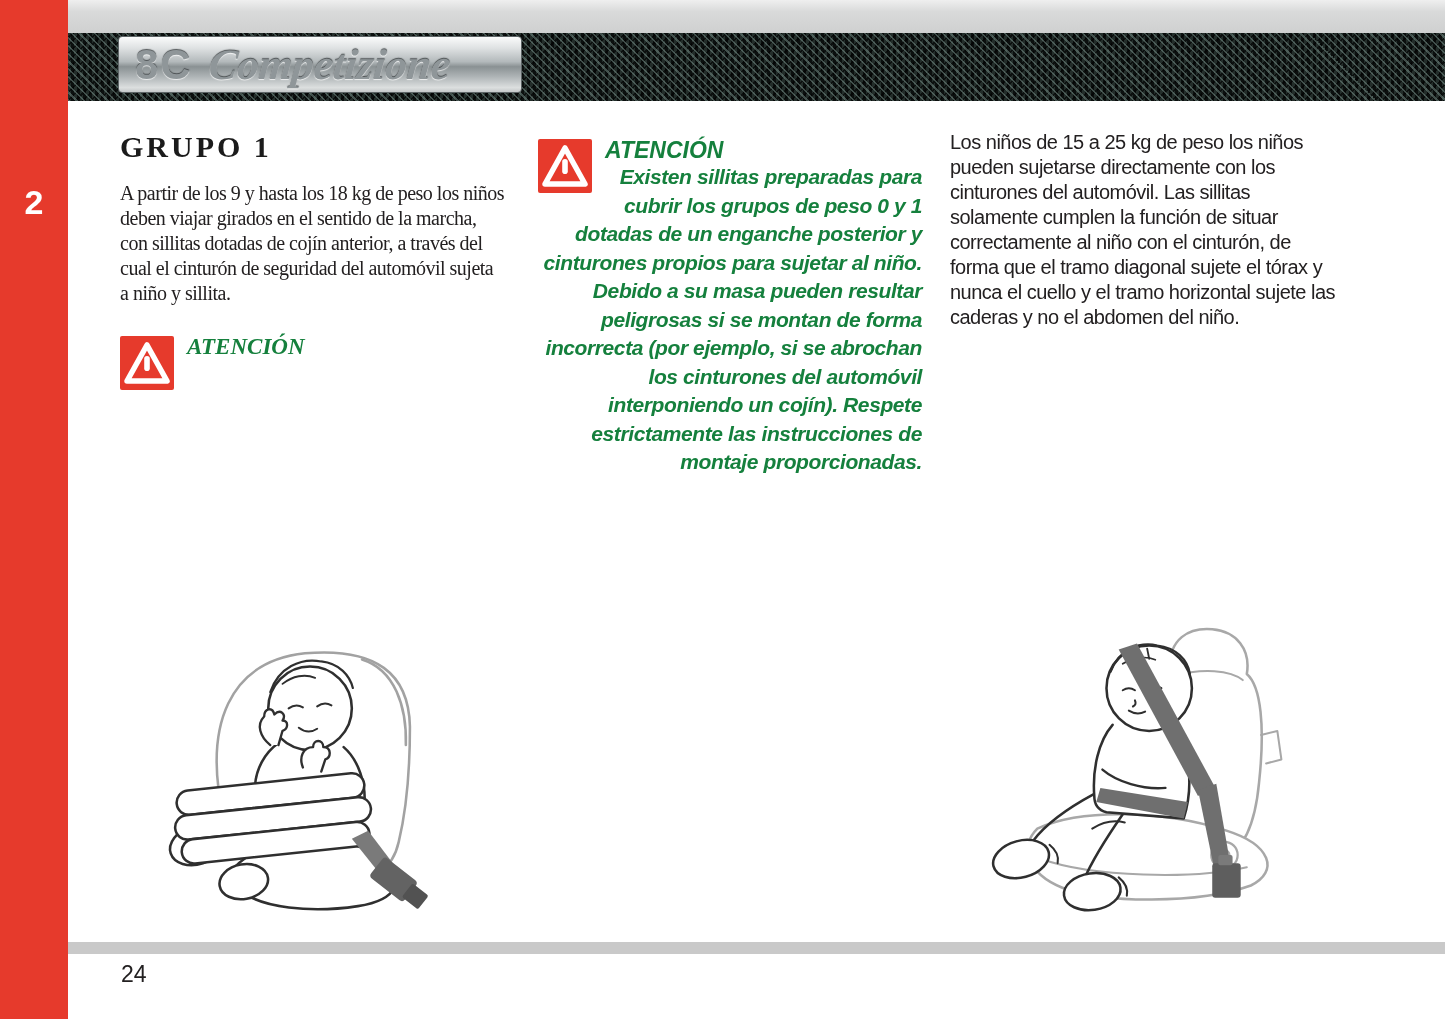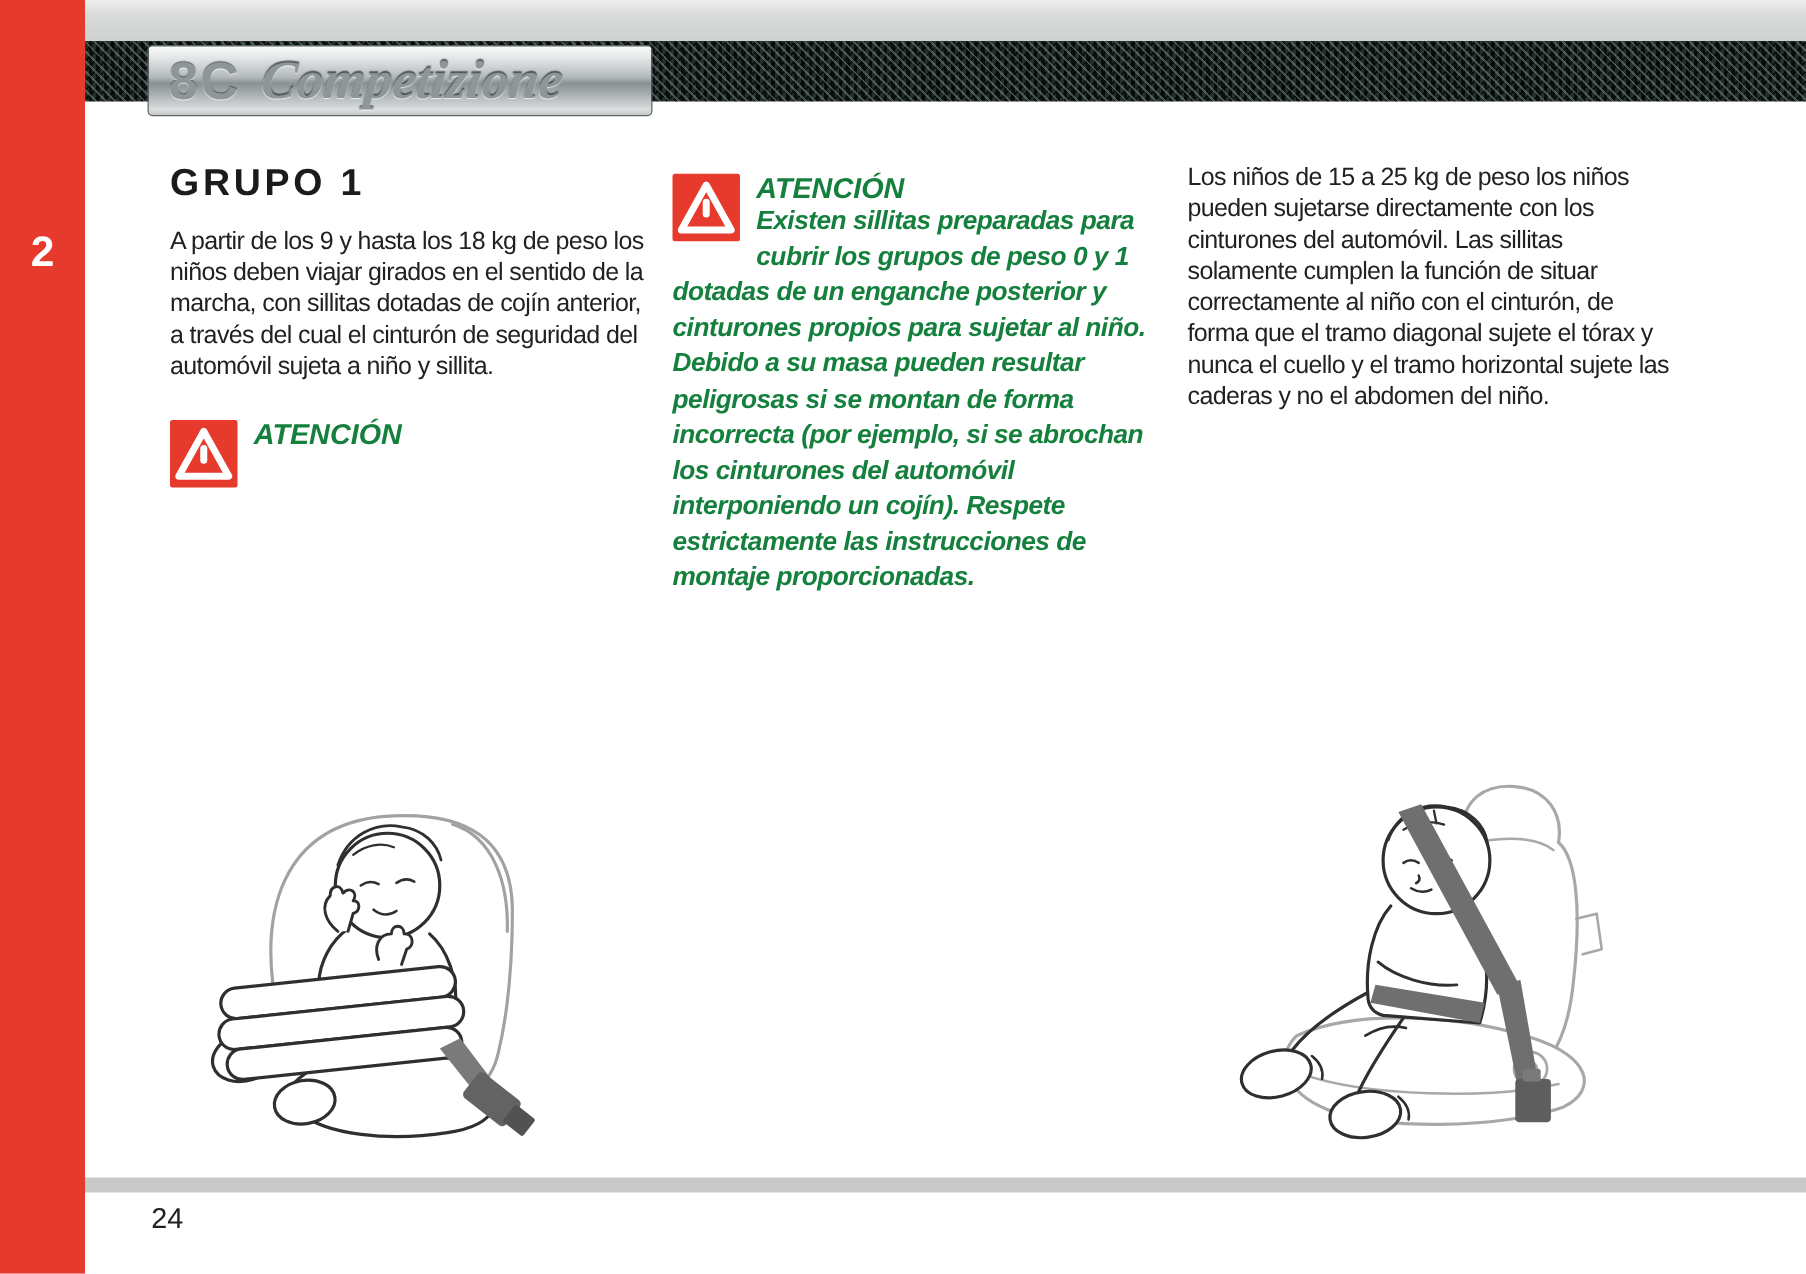--- a/index.html
+++ b/index.html
@@ -13,21 +13,21 @@
   .spine-number{
     position:absolute;top:183px;left:0;width:68px;text-align:center;
     color:#ffffff;font-size:34px;font-weight:bold;
   }
   
   .top-gray{
     position:absolute;left:68px;top:0;right:0;height:33px;
     background:linear-gradient(180deg,#efefef 0%,#d9dada 35%,#cfd0d0 100%);
   }
   .carbon-band{
-    position:absolute;left:68px;top:33px;right:0;height:48px;
+    position:absolute;left:68px;top:33px;right:0;height:68px;
     background-color:#121816;
     background-image:
       repeating-linear-gradient(45deg, rgba(120,145,138,0.50) 0 1.6px, rgba(0,0,0,0) 1.6px 5.5px),
       repeating-linear-gradient(-45deg, rgba(0,0,0,0.65) 0 1.6px, rgba(0,0,0,0) 1.6px 5.5px),
       repeating-linear-gradient(90deg, #232d2a 0 3px, #0b0f0e 3px 6px);
     padding-left: 44px;
   }
   .logo-plate{
     position:absolute;left:50px;top:3px;width:404px;height:57px;
     border-radius:4px;border:1px solid #5d6466;box-sizing:border-box;
@@ -39,40 +39,40 @@
     text-shadow:0 1px 1px rgba(255,255,255,0.75), 0 -1px 1px rgba(55,60,62,0.85);
   }
   .logo-script{
     margin-left:16px;font-family:"Liberation Serif",serif;font-style:italic;font-weight:bold;
     font-size:43px;color:#8f9699;transform:skewX(-6deg);
     text-shadow:0 1px 1px rgba(255,255,255,0.75), 0 -1px 1px rgba(55,60,62,0.85);
     white-space:nowrap;
   }
   
   .col{position:absolute;}
-  .col-1{left:136px;top:130px;width:386px;}
+  .col-1{left:120px;top:130px;width:386px;font-family:Liberation Serif, serif;}
   .col-2{left:538px;top:136px;width:384px;}
   .col-3{left:950px;top:130px;width:392px;}
   h1.group-heading{
     margin:0 0 17px 0;font-size:30px;font-weight:bold;letter-spacing:3px;color:#1b1b1b;
   }
   p.body-text{
     margin:0;font-size:20px;line-height:25px;letter-spacing:-0.5px;color:#232021;
   }
   .warning{color:#15803d;}
   .col-1 .warning{margin-top:27px;}
   .warn-icon{
     float:left;width:54px;height:54px;margin:3px 13px 4px 0;
     background:#e63a2c;border-radius:2px;
   }
   .warn-title{
     font-size:23px;font-weight:bold;font-style:italic;line-height:26px;padding-top:1px;
   }
   .warn-text{
-    font-size:21px;font-weight:bold;font-style:italic;line-height:28.5px;letter-spacing:-0.4px;
+    font-size:21px;font-weight:bold;font-style:italic;line-height:28.5px;letter-spacing:-0.4px;text-align:right;
   }
   
   .fig{position:absolute;}
   .fig-1{left:150px;top:622px;width:316px;height:292px;}
   .fig-2{left:970px;top:615px;width:336px;height:300px;}
   
   .footer-bar{position:absolute;left:68px;right:0;top:942px;height:12px;background:#c9c9c9;}
   .page-number{position:absolute;left:121px;top:961px;font-size:23px;color:#232021;}
 </style>
 </head>

